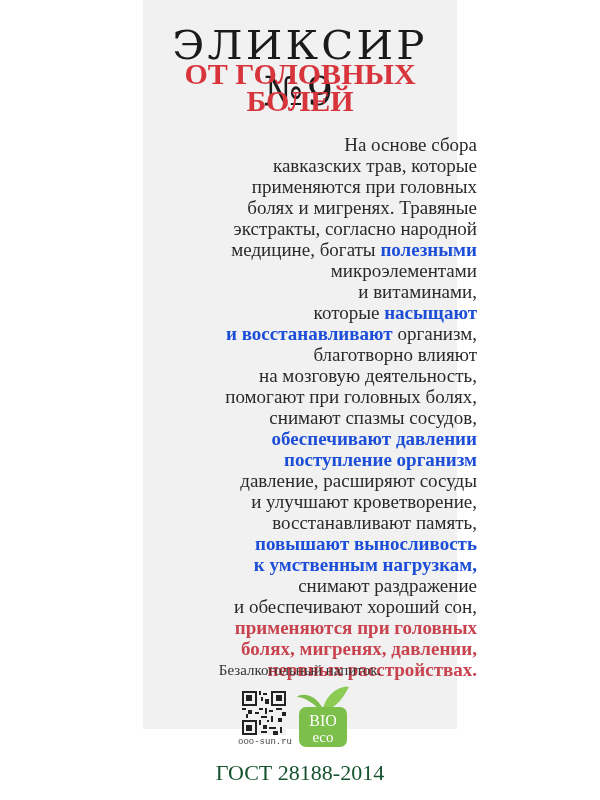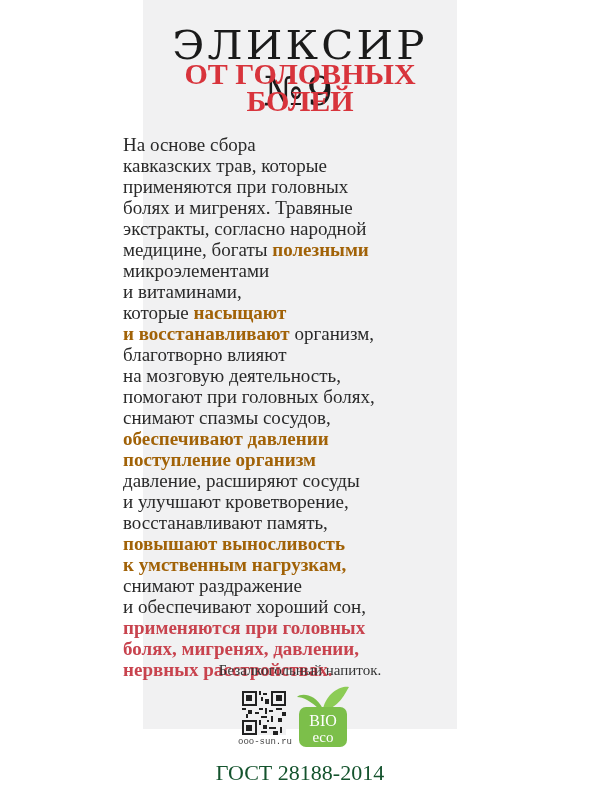--- a/index.html
+++ b/index.html
@@ -15,25 +15,25 @@
     position:absolute; left:0; right:0; top:22px; text-align:center;
     font-size:40px; letter-spacing:3px; color:#1a1a1a; font-weight:normal;
     font-family: "DejaVu Serif", serif; transform:scaleX(1.05);
   }
   .subtitle {
     position:absolute; left:0; right:0; top:60px; text-align:center;
     color:#d8343c; font-weight:bold; font-size:30px; line-height:27px;
     font-family: "Liberation Serif", serif;
   }
   .body-text {
-    position:absolute; left:-20px; right:-20px; top:134px; text-align:left;
+    position:absolute; left:-20px; right:-20px; top:134px; text-align:right;
     font-size:19px; line-height:21px; color:#2a2a2a;
   }
   .body-text .line { display:block; white-space:nowrap; }
-  .body-text b { color:#a16207; }
+  .body-text b { color:#1d4ed8; }
   .body-text .red { color:#c8434e; font-weight:bold; }
   .nonalc {
     position:absolute; left:0; right:0; top:662px; text-align:center;
     font-size:15px; color:#333;
   }
   .qr {
     position:absolute; left:99px; top:691px; width:44px; height:44px;
   }
   .qr-url {
     position:absolute; left:92px; top:737px; width:60px; text-align:center;

